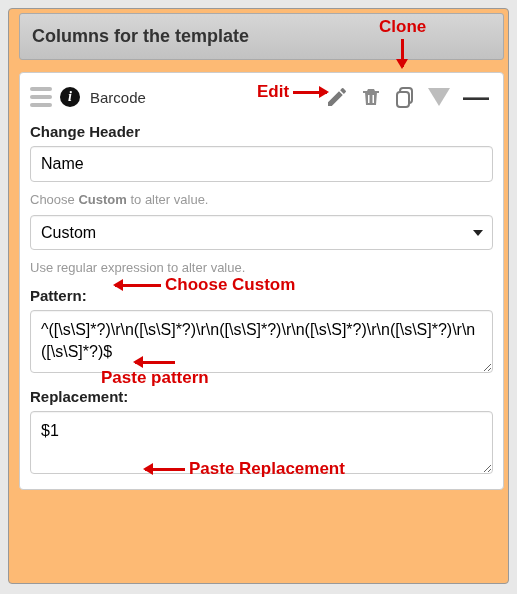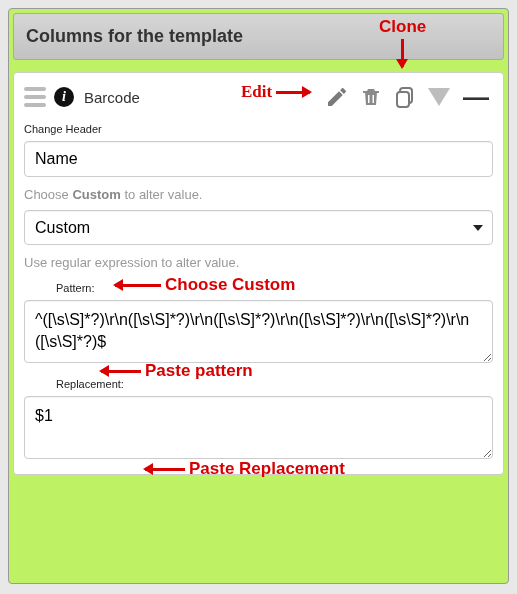--- a/index.html
+++ b/index.html
@@ -9,23 +9,23 @@
     background: #e8e8e8;
     font-family: Arial, Helvetica, sans-serif;
     font-size: 14px;
     color: #222;
     width: 517px;
     height: 594px;
     position: relative;
   }
   .frame {
     border: 1px solid #999;
-    background: #bef264;
+    background: #fdba74;
     border-radius: 4px;
-    padding: 4px 4px 10px 4px;
+    padding: 4px 4px 10px 10px;
     position: relative;
     min-height: 576px;
   }
   .header-bar {
     background: linear-gradient(#d6d6d6, #c2c2c2);
     border: 1px solid #aaa;
     border-radius: 3px;
     padding: 12px 12px;
     font-size: 18px;
     font-weight: bold;
@@ -63,22 +63,22 @@
     border-top: 18px solid #bdbdbd;
   }
   .section-title {
     text-align: center;
     font-weight: bold;
     font-size: 18px;
     padding: 4px 0 8px 0;
     border-top: 1px solid #e5e5e5;
   }
   .field-label {
-    font-weight: normal;
-    font-size: 11px;
+    font-weight: bold;
+    font-size: 15px;
     margin: 4px 0 6px 0;
     display: block;
   }
   .text-input, .select-input, .textarea-input {
     width: 100%;
     border: 1px solid #ccc;
     border-radius: 4px;
     padding: 8px 10px;
     font-size: 16px;
     font-family: Arial, Helvetica, sans-serif;
@@ -90,21 +90,21 @@
   .select-caret {
     position: absolute; right: 10px; top: 50%; transform: translateY(-50%);
     width: 0; height: 0; border-left: 5px solid transparent; border-right: 5px solid transparent;
     border-top: 6px solid #222; pointer-events:none;
   }
   .hint {
     text-align: left; color: #999; font-size: 13px; padding: 10px 0 8px 0;
   }
   .hint b { color: #888; }
   .textarea-input { resize: vertical; min-height: 56px; line-height: 1.4; font-size: 16px; }
-  .inline-row { display: flex; align-items: flex-end; gap: 4px; flex-wrap: wrap; margin-left: 32px; }
+  .inline-row { display: flex; align-items: flex-end; gap: 4px; flex-wrap: wrap; }
 
   
   .anno {
     position: absolute;
     color: #d80000;
     font-weight: bold;
     font-size: 17px;
     display: flex;
     align-items: center;
     gap: 4px;
@@ -202,32 +202,32 @@
     </div>
     <textarea class="textarea-input" style="min-height: 50px;">$1</textarea>
 
   </div>
 
   <div class="anno" style="left:370px; top:8px; flex-direction:column; gap:2px;">
     <span>Clone</span>
     <span class="arrow-down" style="height:28px;"></span>
   </div>
 
-  <div class="anno" style="left:232px; top:73px;font-family:Liberation Serif, serif;">
+  <div class="anno" style="left:248px; top:73px;">
     <span>Edit</span>
     <span class="arrow-right" style="width:34px;"></span>
   </div>
 
 
   <div class="anno" style="left:106px; top:266px;">
     <span class="arrow-left" style="width:46px;"></span>
     <span>Choose Custom</span>
   </div>
 
-  <div class="anno" style="left:92px; top:352px;">
+  <div class="anno" style="left:92px; top:352px;flex-direction:column;">
     <span class="arrow-left" style="width:40px;"></span>
     <span>Paste pattern</span>
   </div>
 
   <div class="anno" style="left:136px; top:450px;">
     <span class="arrow-left" style="width:40px;"></span>
     <span>Paste Replacement</span>
   </div>
 
 </div>

